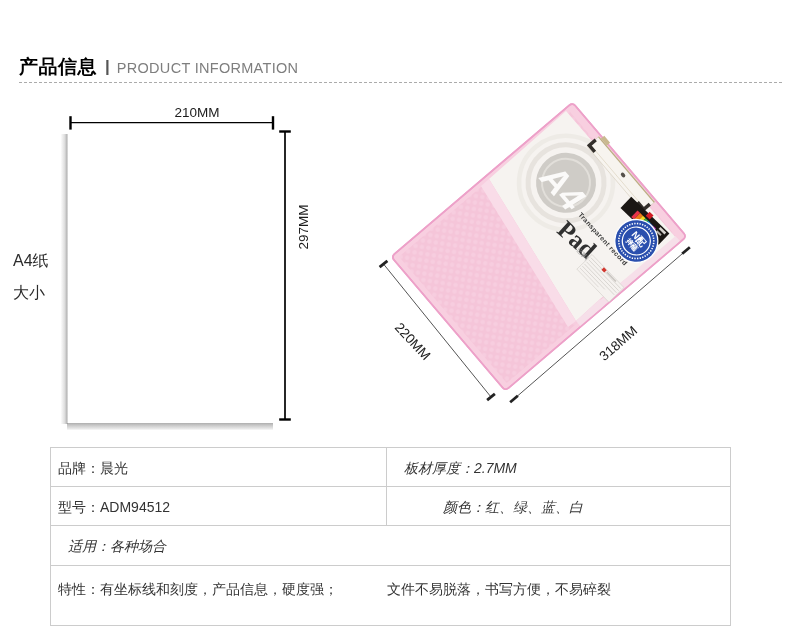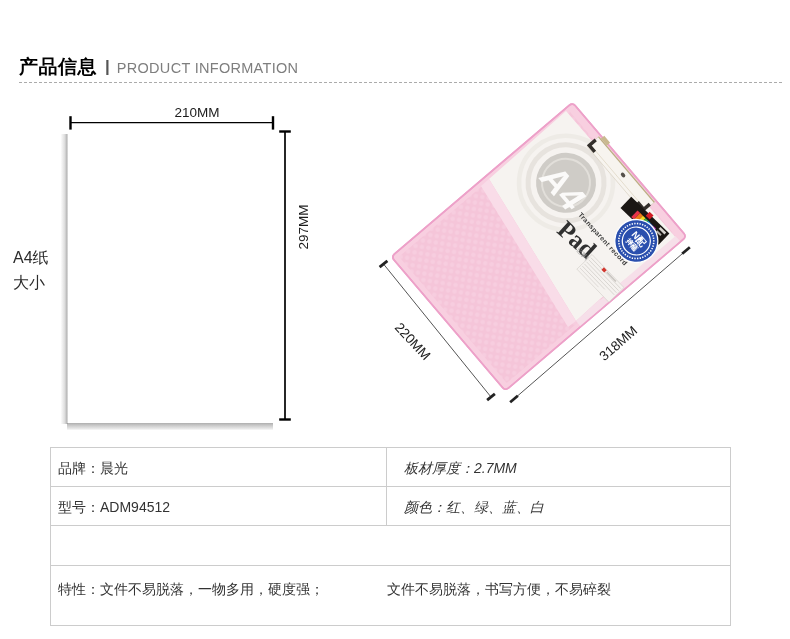--- a/index.html
+++ b/index.html
@@ -2,21 +2,21 @@
 <html><head>
 <meta charset="utf-8">
 <style>
 html,body{margin:0;padding:0;background:#fff;}
 body{width:790px;height:639px;position:relative;overflow:hidden;font-family:"Liberation Sans",sans-serif;}
 .hdr{position:absolute;left:19px;top:54px;white-space:nowrap;}
 .hdr .cn{font-size:19px;font-weight:bold;color:#000000;letter-spacing:0.5px;}
 .hdr .bar{display:inline-block;color:#555;font-size:17px;font-weight:bold;margin:0 7px 0 8px;vertical-align:1px;}
 .hdr .en{font-size:14.5px;color:#7e7e7e;letter-spacing:0.3px;margin-top:44px;}
 .dash{position:absolute;left:19px;top:82px;width:763px;border-top:1px dashed #ababab;}
-.a4label{position:absolute;left:13px;top:245px;font-size:16px;line-height:25px;color:#2b2b2b;}
+.a4label{position:absolute;left:13px;top:245px;font-size:16px;line-height:32px;color:#2b2b2b;}
 .tbl{position:absolute;left:50px;top:447px;width:679px;height:177px;border:1px solid #ccc;font-size:14px;color:#333;}
 .row{display:flex;box-sizing:border-box;}
 .r2{border-top:1px solid #ccc;}
 .c1{width:336px;box-sizing:border-box;border-right:1px solid #ccc;display:flex;align-items:center;padding:3px 8px 0 7px;}
 .c2{flex:1;display:flex;align-items:center;padding:3px 0 0 17px;font-style:italic;}
 .row4{position:relative;border-top:1px solid #ccc;height:58px;}
 .row4 .s1{position:absolute;left:7px;top:15px;}
 .row4 .s2{position:absolute;left:336px;top:15px;}
 </style>
 </head>
@@ -160,23 +160,24 @@
 <g transform="translate(618,343) rotate(-41)">
       <text x="0" y="5" font-size="13.5" fill="#1c1c1c" text-anchor="middle">318MM</text>
     </g>
 </svg>
 
 <div class="tbl">
   <div class="row" style="height:38px;">
       <div class="c1">品牌：晨光</div>
       <div class="c2">板材厚度：2.7MM</div>
     </div>
-  <div class="row r2" style="height:39px;">
+  <div class="row r2" style="height:39px;gap:39px;">
       <div class="c1">型号：ADM94512</div>
       <div class="c2">颜色：红、绿、蓝、白</div>
     </div>
   <div class="row r2" style="height:40px;">
+      <div class="c2">适用：各种场合</div>
     </div>
   <div class="row4">
-      <span class="s1">特性：文件不易脱落，一物多用，硬度强；</span>
+      <span class="s1">特性：有坐标线和刻度，产品信息，硬度强；</span>
       <span class="s2">文件不易脱落，书写方便，不易碎裂</span>
     </div>
 </div>
 
 </body></html>

